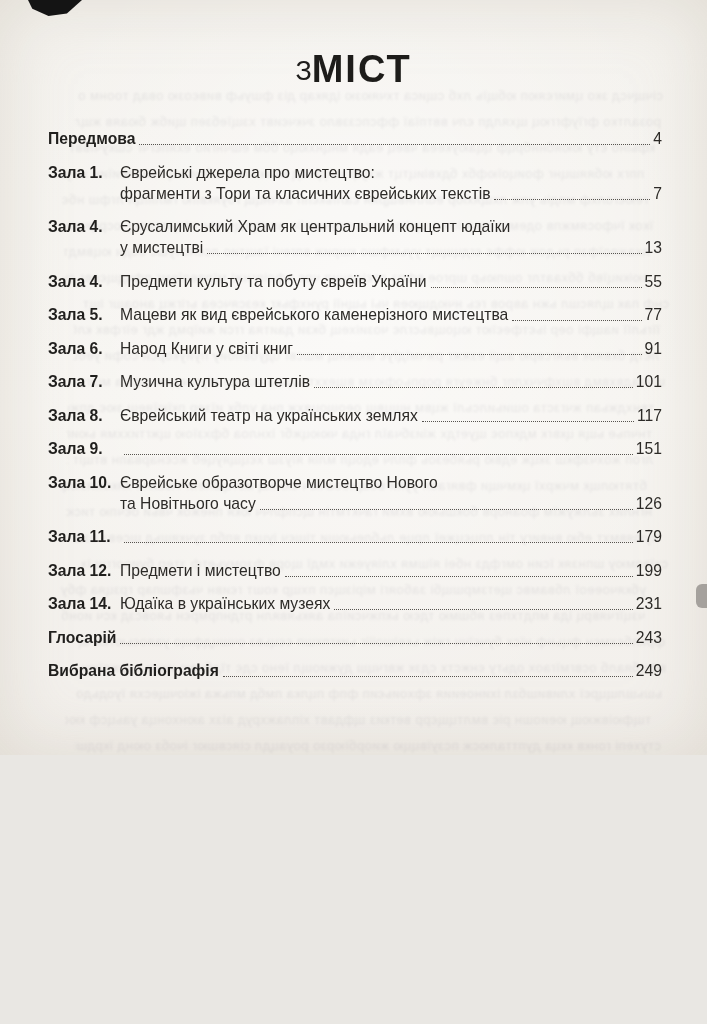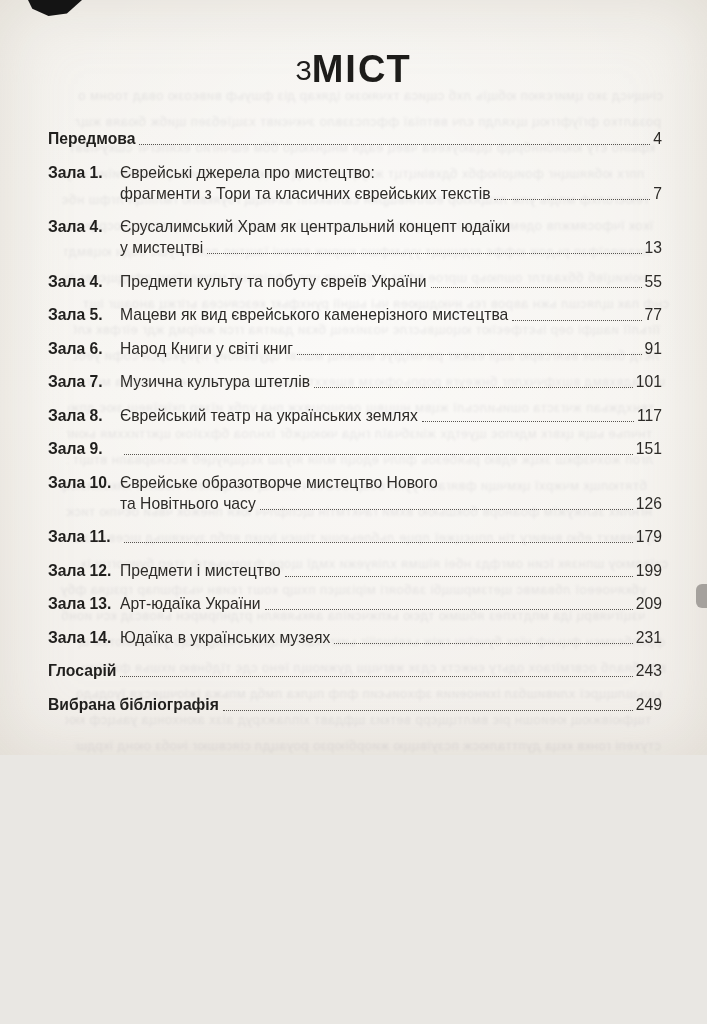--- a/index.html
+++ b/index.html
@@ -226,28 +226,20 @@
       <div class="entry">
         <div class="row">
           <span class="lbl">Зала 12.</span>
           <span class="txt">Предмети і мистецтво</span>
           <span class="leader"></span>
           <span class="page-num">199</span>
         </div>
       </div>
       <div class="entry">
         <div class="row">
-          <span class="lbl">Зала 13.</span>
-          <span class="txt">Арт-юдаїка України</span>
-          <span class="leader"></span>
-          <span class="page-num">209</span>
-        </div>
-      </div>
-      <div class="entry">
-        <div class="row">
           <span class="lbl">Зала 14.</span>
           <span class="txt">Юдаїка в українських музеях</span>
           <span class="leader"></span>
           <span class="page-num">231</span>
         </div>
       </div>
       <div class="entry">
         <div class="row">
           <span class="txt bold">Глосарій</span>
           <span class="leader"></span>

